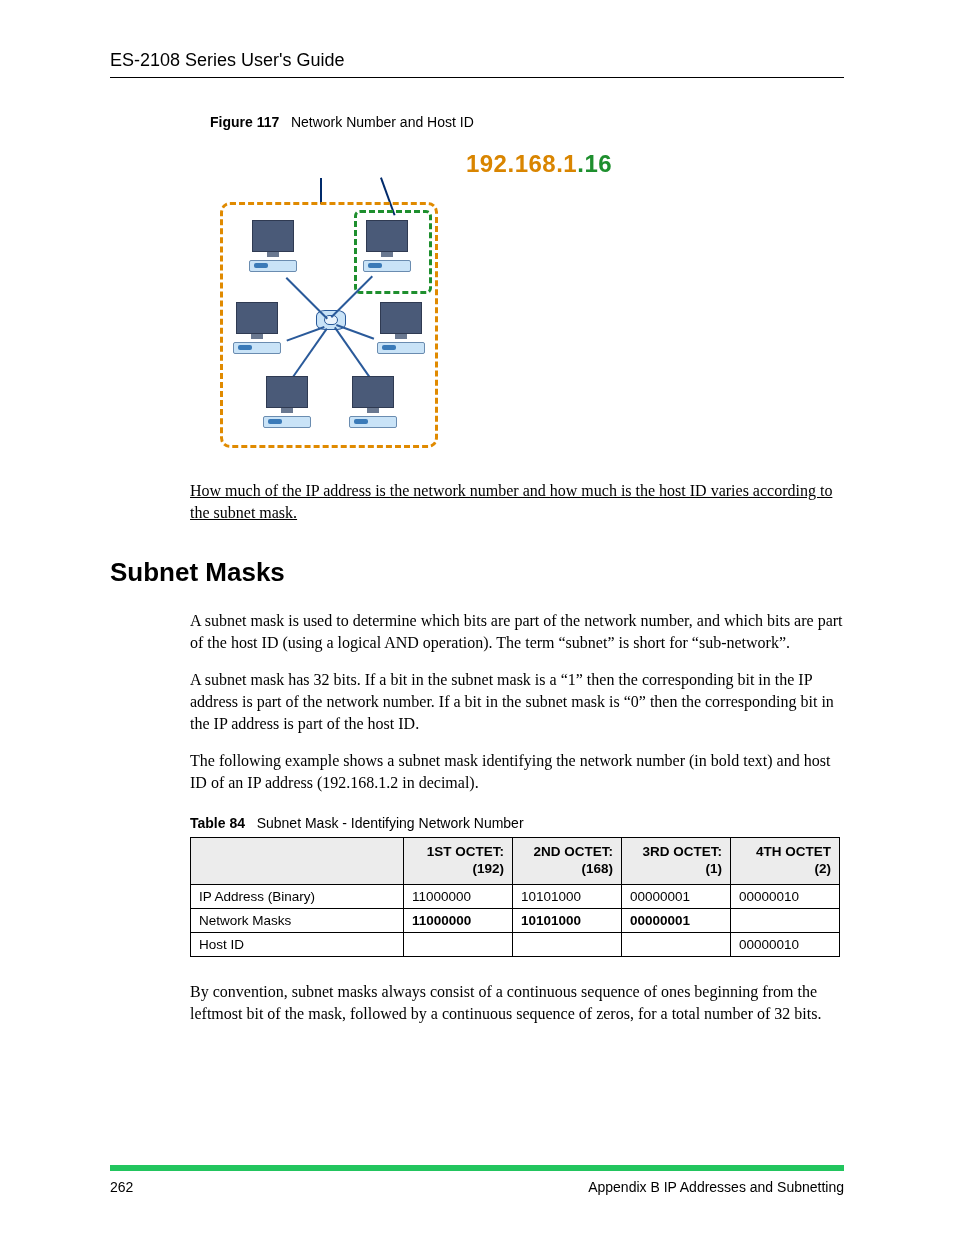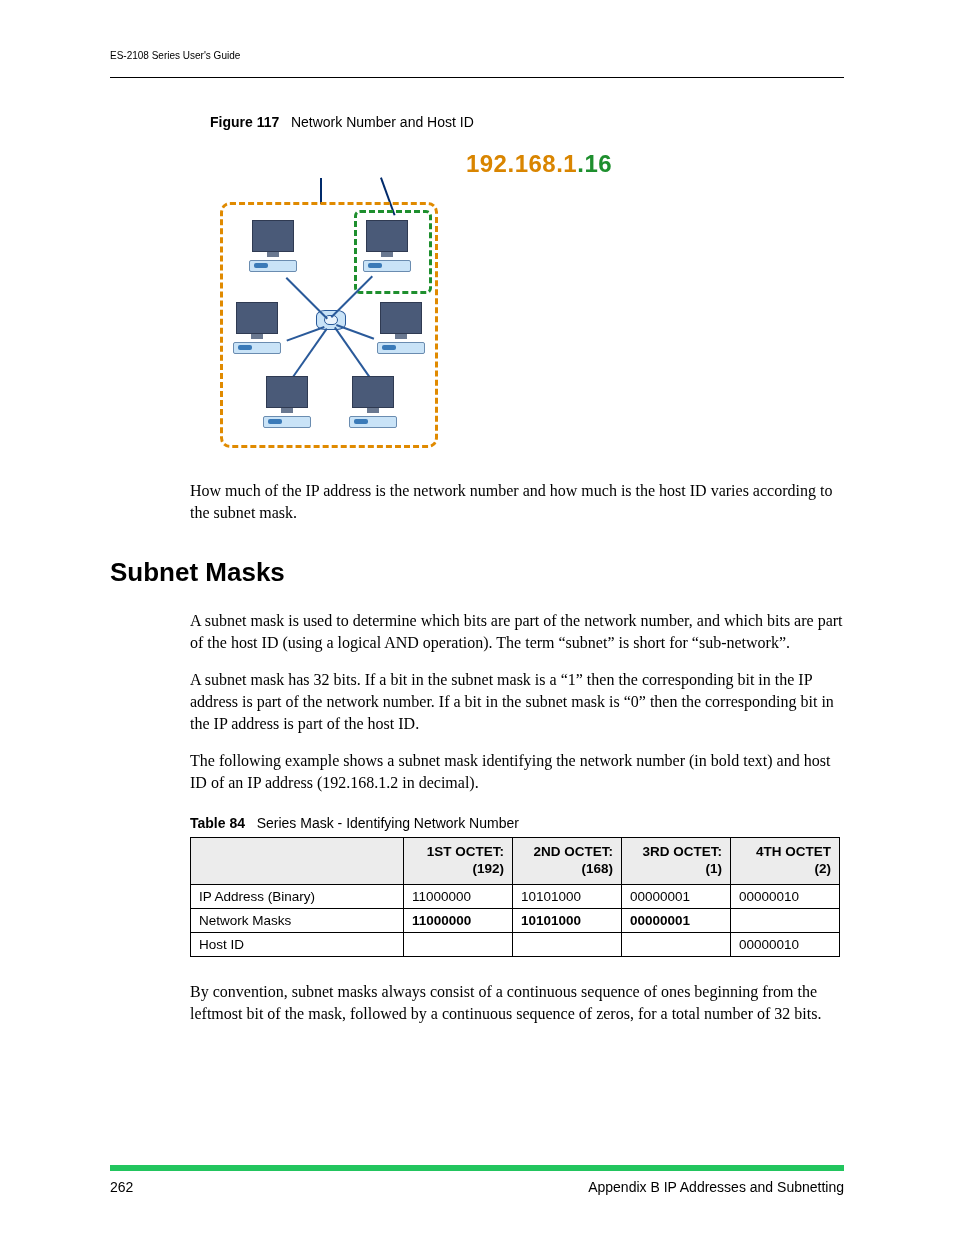--- a/index.html
+++ b/index.html
@@ -12,22 +12,22 @@
   }
   .page {
     width: 954px;
     height: 1235px;
     box-sizing: border-box;
     padding: 50px 110px 40px 110px;
     position: relative;
   }
   .header-line {
     font-family: Arial, Helvetica, sans-serif;
-    font-size: 10px;
-    padding-bottom: 16px;
+    font-size: 18px;
+    padding-bottom: 6px;
     border-bottom: 1px solid #000;
   }
   .figure-caption {
     font-family: Arial, Helvetica, sans-serif;
     font-size: 14px;
     margin-top: 36px;
     margin-left: 80px;
     padding-left: 20px;
   }
   .figure-caption .bold { font-weight: bold; }
@@ -139,21 +139,21 @@
     width: 2px;
     background: #2a5a9a;
     transform-origin: top left;
   }
   .body-para {
     margin-left: 80px;
     margin-right: 0;
     font-size: 16px;
     line-height: 1.35;
   }
-  .body-para.first { margin-top: 30px; }
+  .body-para.first { margin-top: 30px; text-decoration: underline; }
   h2.section {
     font-family: Arial, Helvetica, sans-serif;
     font-size: 26px;
     font-weight: bold;
     margin: 34px 0 22px 0;
   }
   .table-caption {
     font-family: Arial, Helvetica, sans-serif;
     font-size: 14px;
     margin-left: 80px;
@@ -267,21 +267,21 @@
   <p class="body-para first">How much of the IP address is the network number and how much is the host ID varies according to the subnet mask.</p>
 
   <h2 class="section">Subnet Masks</h2>
 
   <p class="body-para">A subnet mask is used to determine which bits are part of the network number, and which bits are part of the host ID (using a logical AND operation). The term “subnet” is short for “sub-network”.</p>
   <p class="body-para">A subnet mask has 32 bits. If a bit in the subnet mask is a “1” then the corresponding bit in the IP address is part of the network number. If a bit in the subnet mask is “0” then the corresponding bit in the IP address is part of the host ID.</p>
   <p class="body-para">The following example shows a subnet mask identifying the network number (in bold text) and host ID of an IP address (192.168.1.2 in decimal).</p>
 
   <div class="table-caption">
     <span class="bold">Table 84</span>&nbsp;&nbsp;
-    <span>Series Mask - Identifying Network Number</span>
+    <span>Subnet Mask - Identifying Network Number</span>
   </div>
 
   <table class="data">
     <thead>
       <tr>
         <th style="width:196px;"></th>
         <th>1ST OCTET:<br>(192)</th>
         <th>2ND OCTET:<br>(168)</th>
         <th>3RD OCTET:<br>(1)</th>
         <th>4TH OCTET<br>(2)</th>

